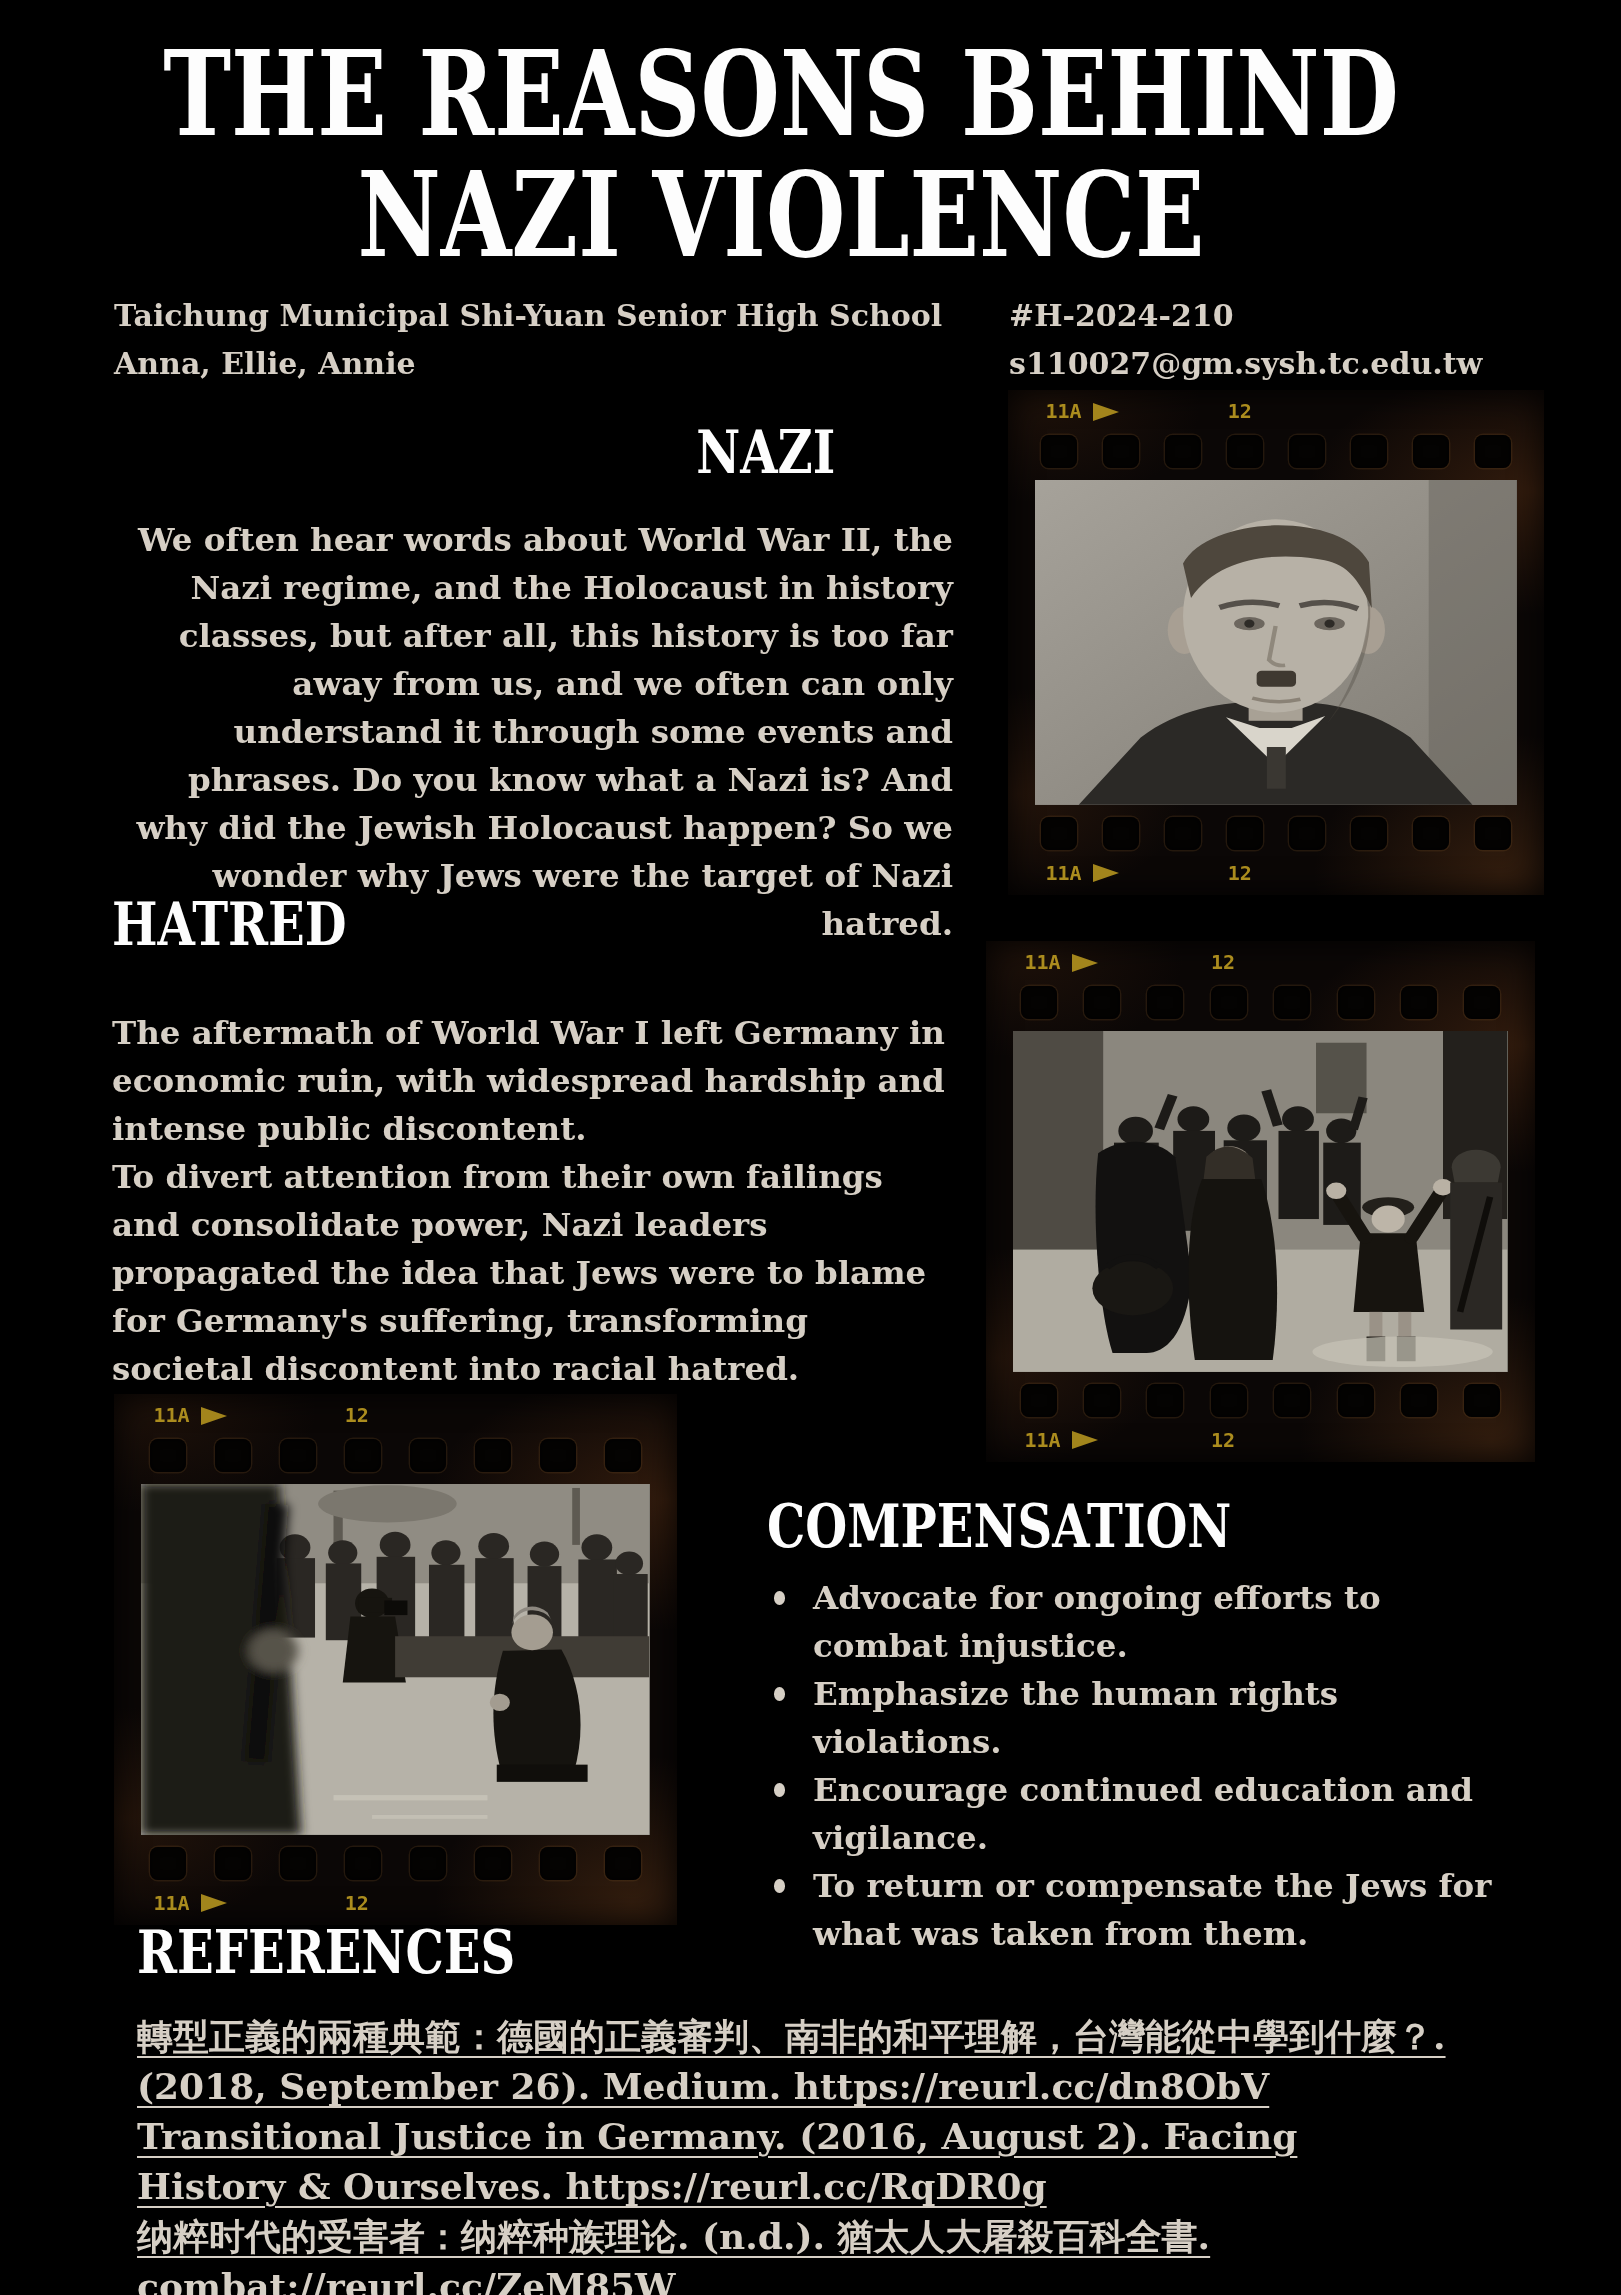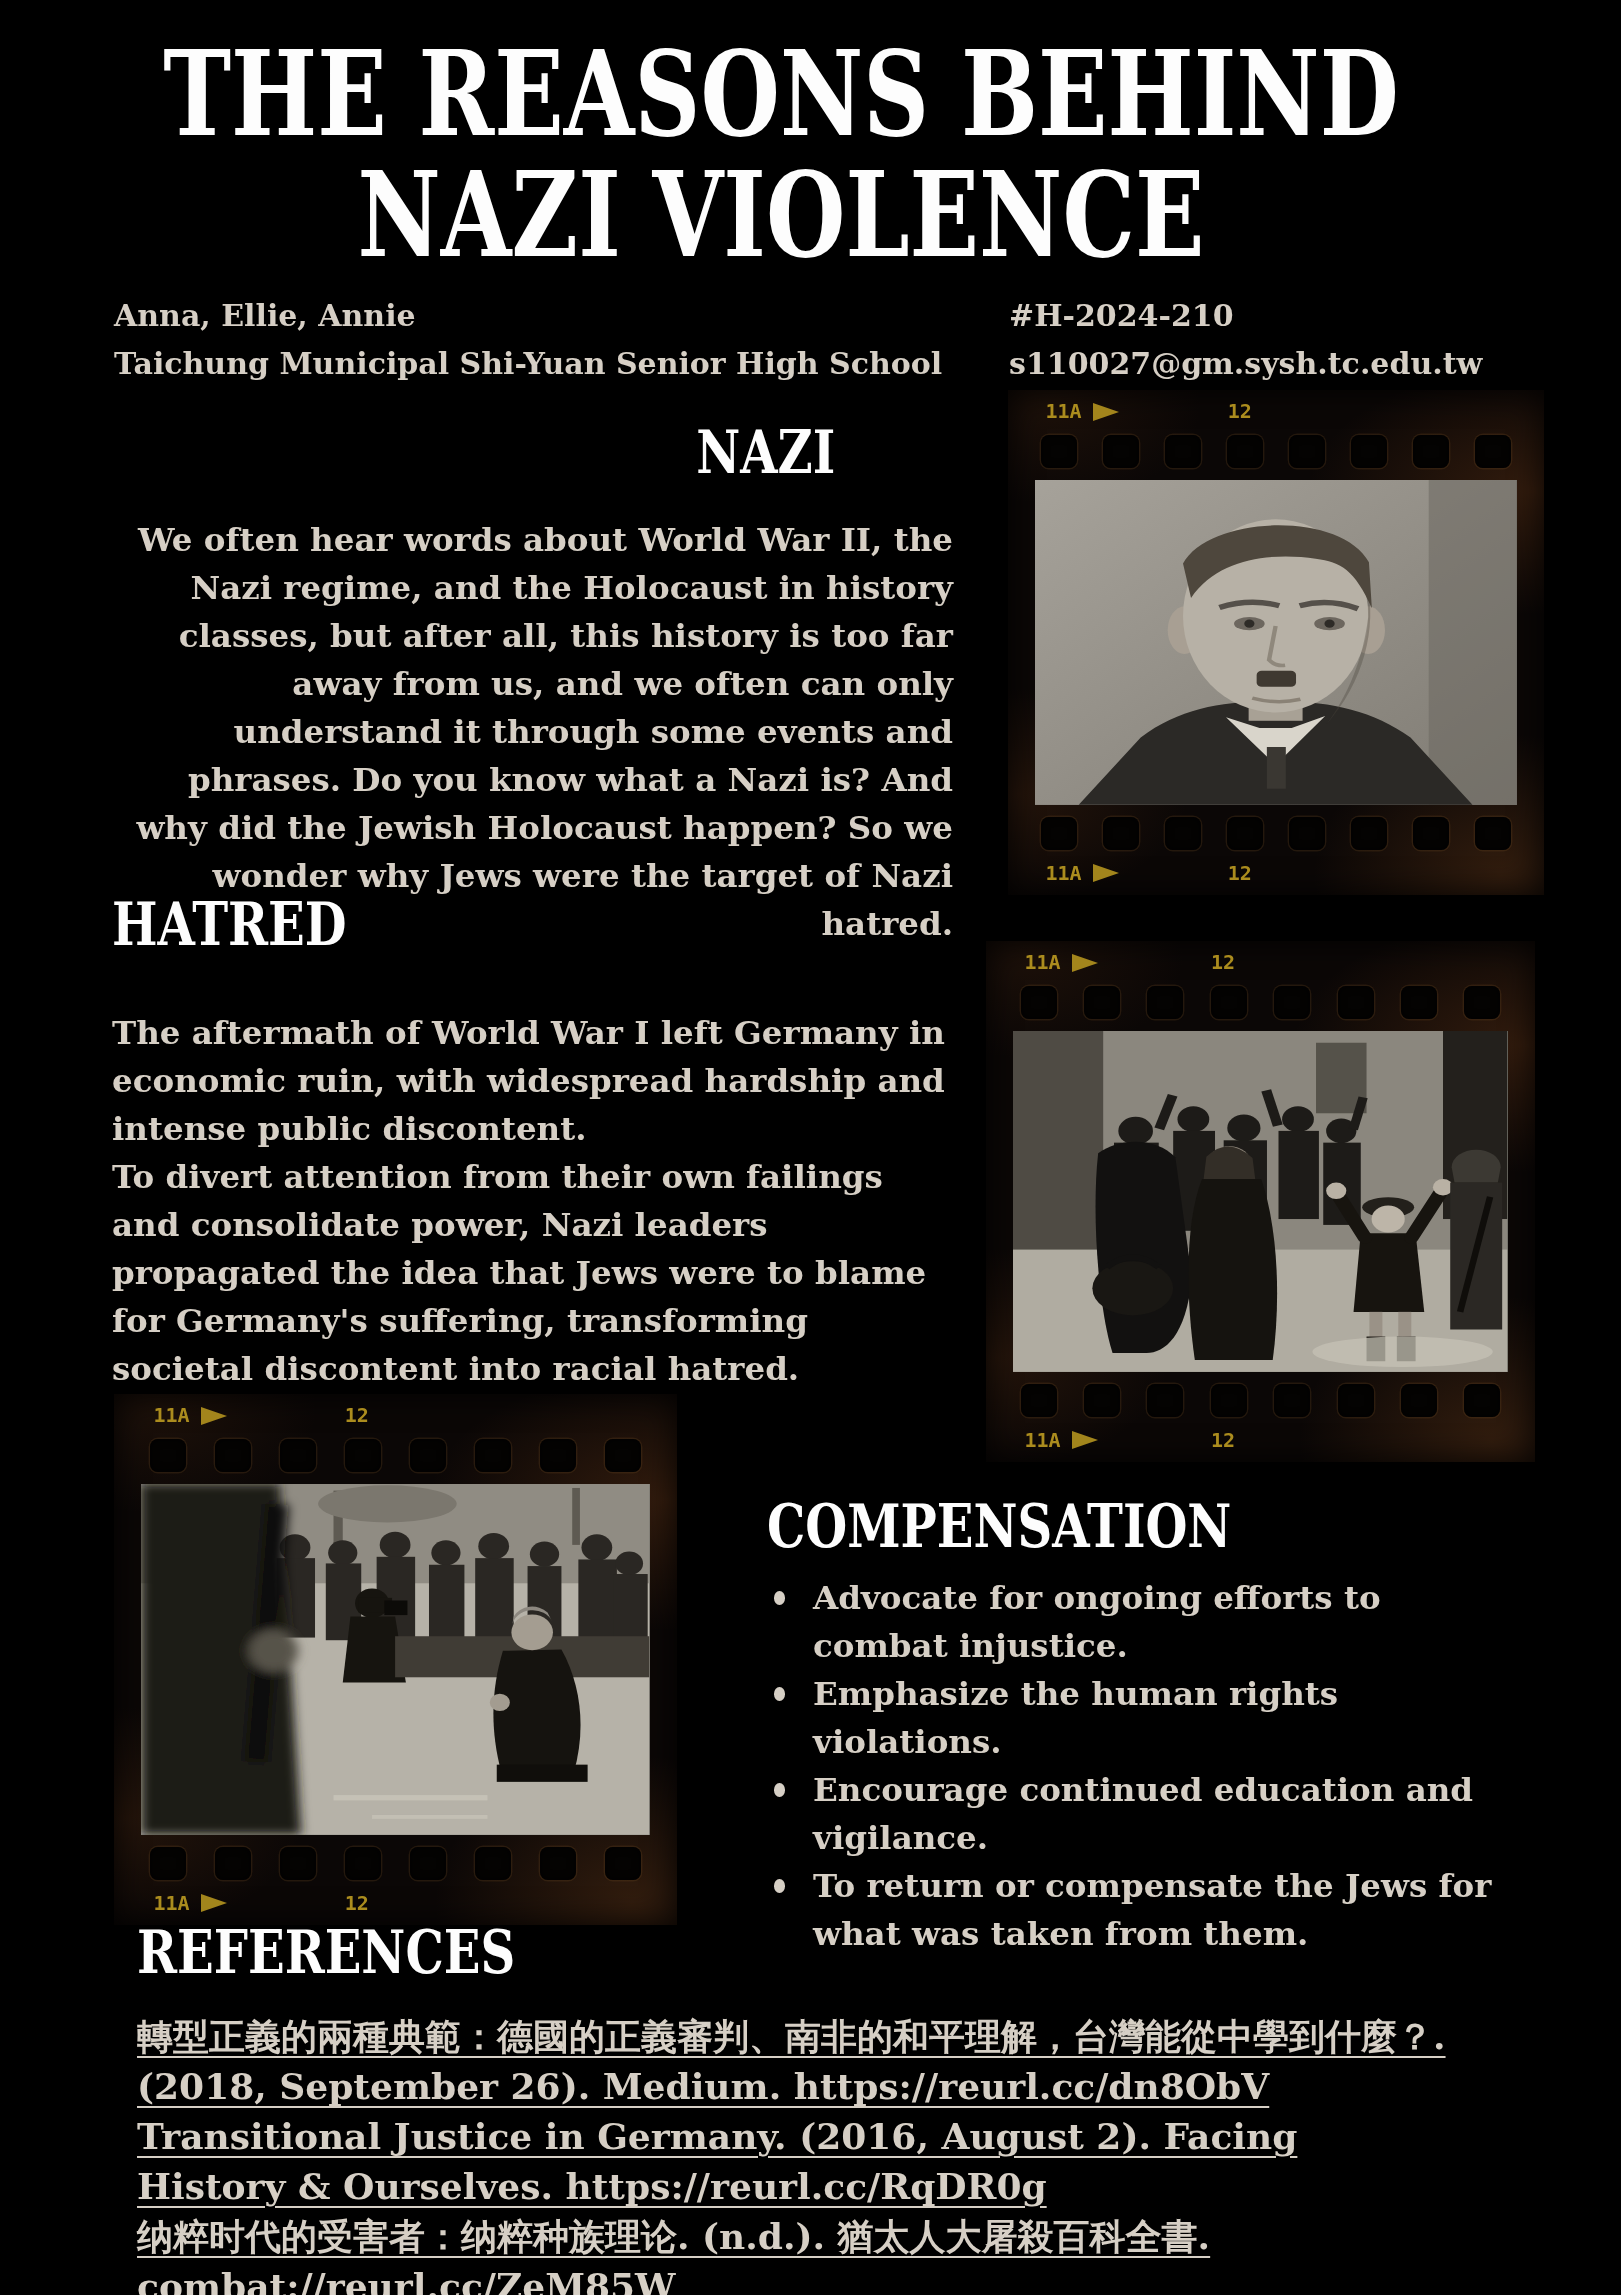--- a/index.html
+++ b/index.html
@@ -112,22 +112,22 @@
 <body>
 
 <div class="poster">
 
   <header class="title">
     <div>THE REASONS BEHIND</div>
     <div>NAZI VIOLENCE</div>
   </header>
 
   <div class="byline">
+    <div>Taichung Municipal Shi-Yuan Senior High School</div>
     <div>Anna, Ellie, Annie</div>
-    <div>Taichung Municipal Shi-Yuan Senior High School</div>
   </div>
 
   <div class="contact">
     <div>#H-2024-210</div>
     <div>s110027@gm.sysh.tc.edu.tw</div>
   </div>
 
   <section class="sec sec-nazi">
     <h2>NAZI</h2>
     <p>We often hear words about World War II, the Nazi regime, and the Holocaust in history classes, but after all, this history is too far away from us, and we often can only understand it through some events and phrases. Do you know what a Nazi is? And why did the Jewish Holocaust happen? So we wonder why Jews were the target of Nazi hatred.</p>

